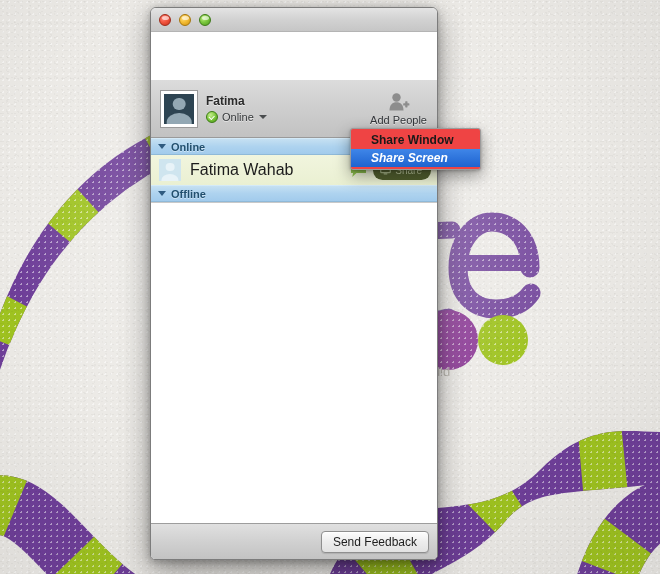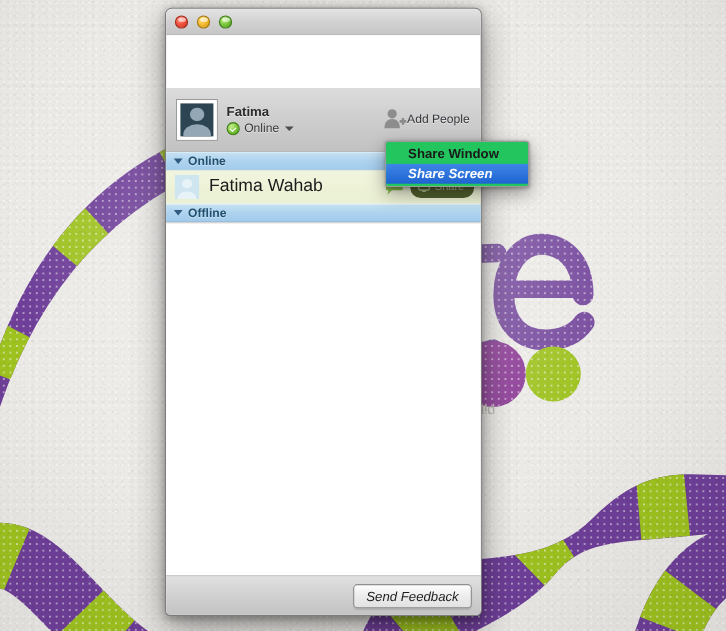--- a/index.html
+++ b/index.html
@@ -184,20 +184,21 @@
   }
   .status-caret {
     width: 0; height: 0;
     border-left: 4px solid transparent;
     border-right: 4px solid transparent;
     border-top: 4px solid #4a4d4f;
     margin-left: 1px;
   }
   .add-people {
     display: flex;
+    flex-direction: column;
     align-items: center;
     justify-content: center;
     flex: 0 0 auto;
     padding: 0 2px;
     cursor: default;
   }
   .add-people-label {
     font-size: 11px;
     color: #33363a;
     text-shadow: 0 1px 0 rgba(255,255,255,0.6);
@@ -320,30 +321,29 @@
     padding: 0 11px;
     border-radius: 4px;
     border: 1px solid #8f8f8f;
     background: linear-gradient(to bottom, #fdfdfd 0%, #ededed 48%, #e2e2e2 100%);
     box-shadow: 0 1px 1px rgba(0,0,0,0.12), inset 0 1px 0 #ffffff;
     font-size: 12px;
     color: #1d1d1d;
     display: flex;
     align-items: center;
     box-sizing: border-box;
-    font-style: italic;
   }
 
   
   #share-menu {
     position: absolute;
     left: 350px;
     top: 128px;
     width: 131px;
-    background: #22c55e;
+    background: #ef4444;
     border: 1px solid #9b9b9b;
     border-radius: 3px;
     box-shadow: 0 6px 16px rgba(0,0,0,0.38), 0 1px 3px rgba(0,0,0,0.25);
     padding: 2px 0;
     box-sizing: border-box;
     z-index: 50;
     overflow: hidden;
   }
   .menu-item {
     height: 18px;

